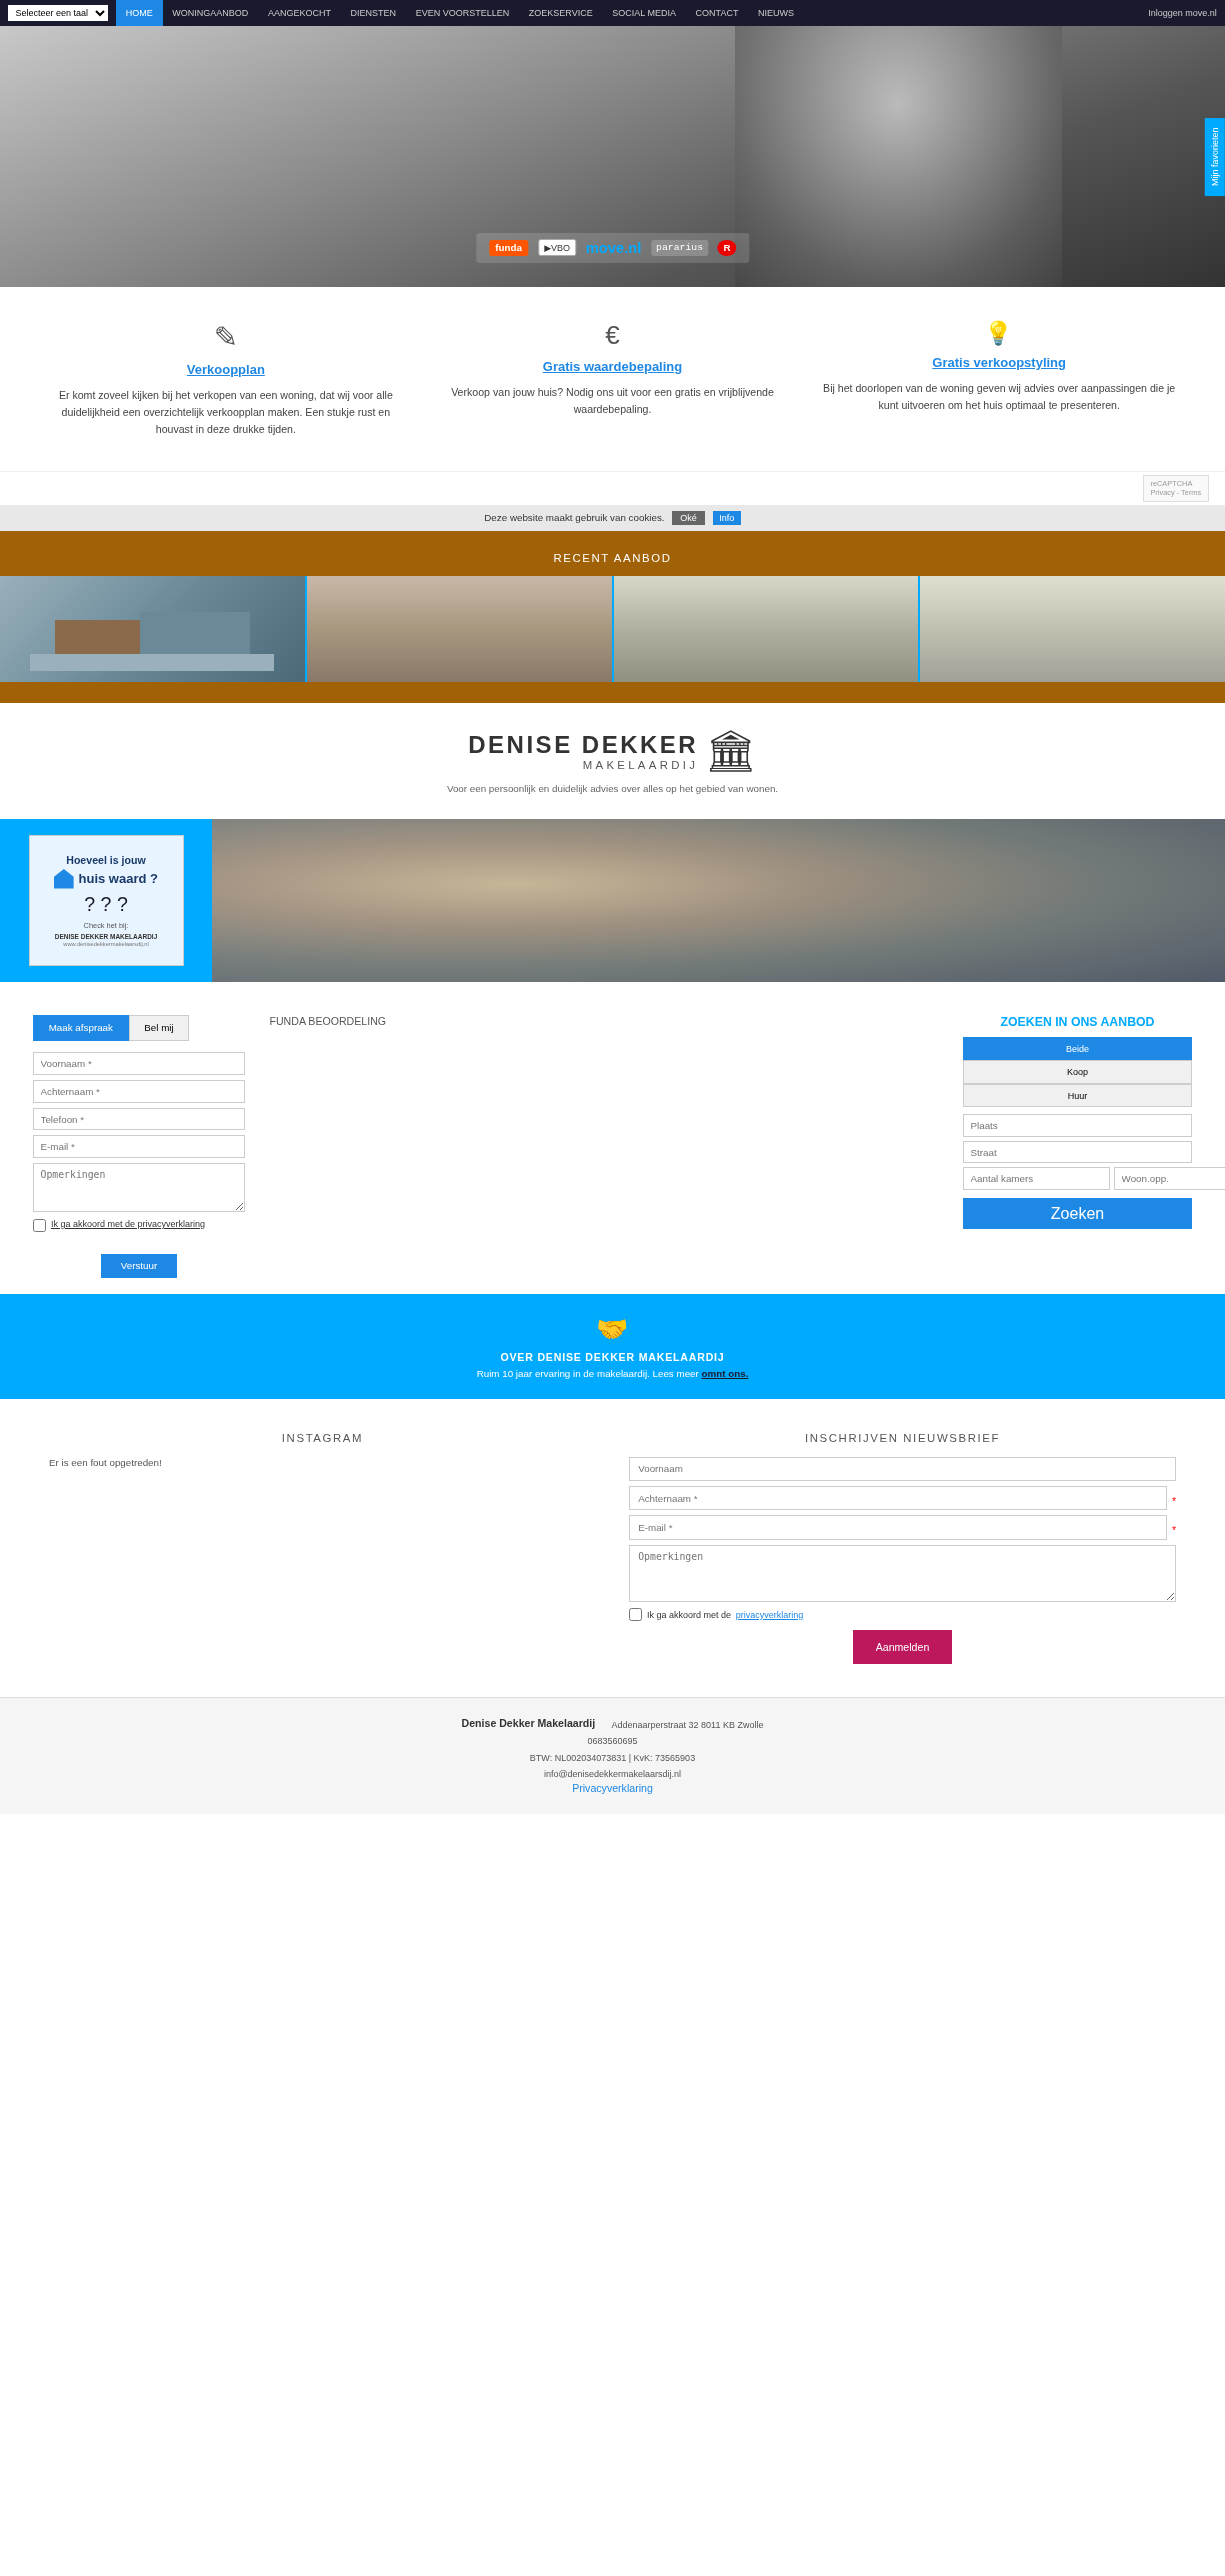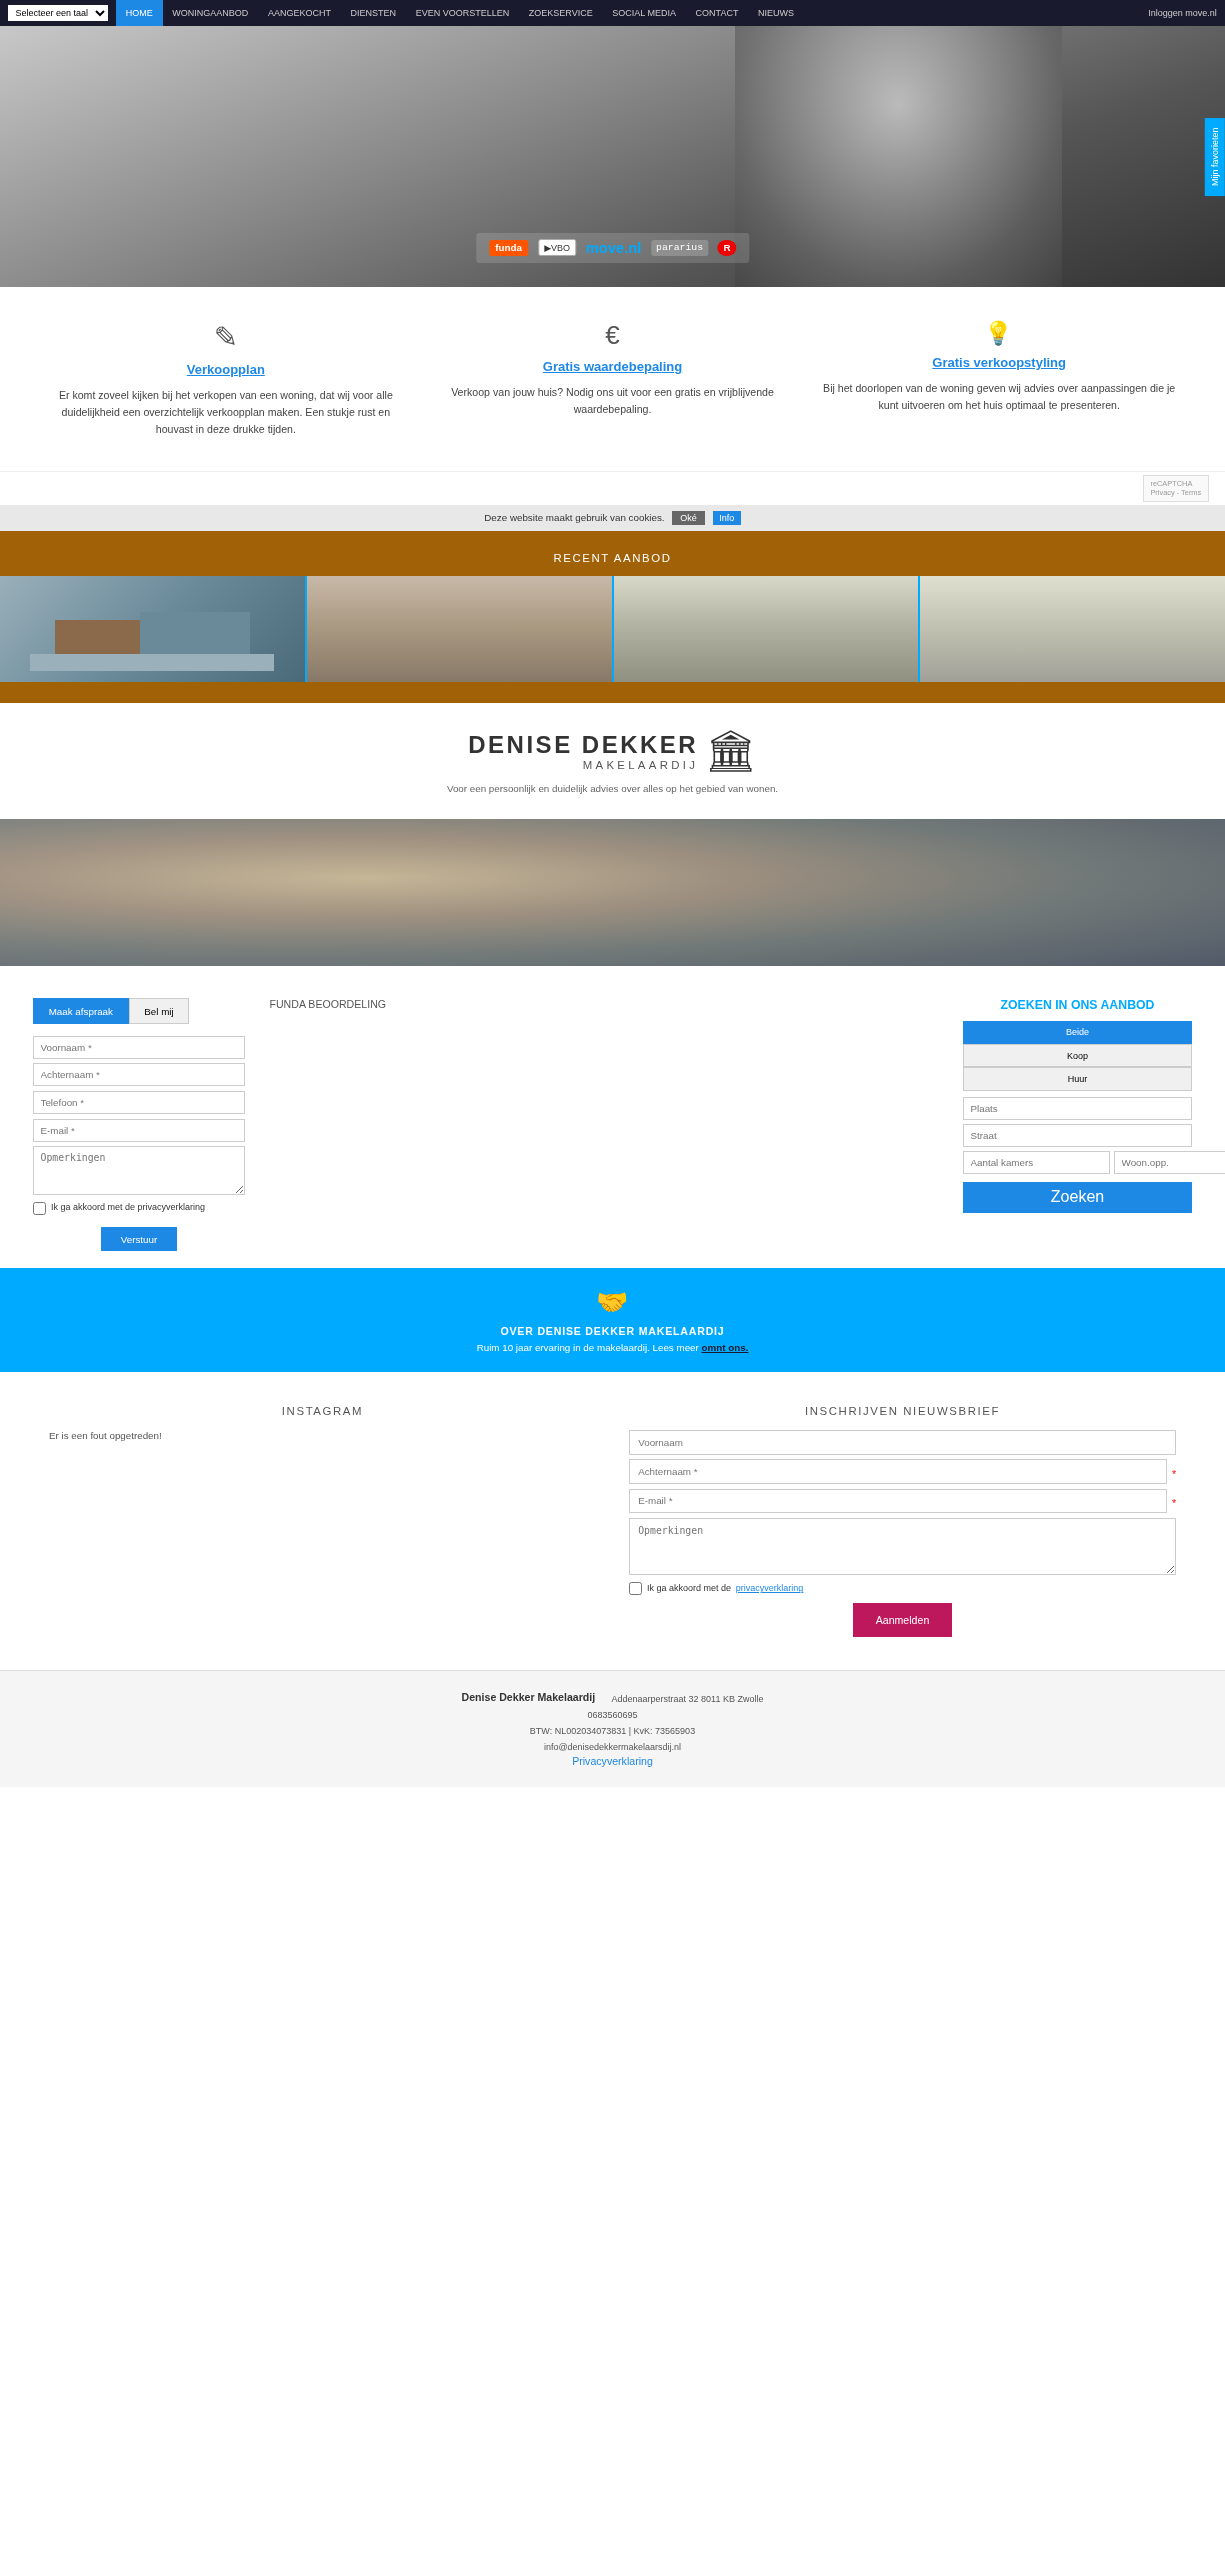--- a/index.html
+++ b/index.html
@@ -64,21 +64,21 @@
     .promo-right { flex: 1; background: #ccc; min-height: 147px; }
 
     
     .funda-contact { display: flex; padding: 16.3px 33px; gap: 24.5px; align-items: flex-start; }
     .contact-col { width: 212px; }
     .tabs-row { display: flex; margin-bottom: 11.4px; }
     .tab-btn { padding: 6.5px 14.7px; font-size: 9.8px; border: 0.8px solid #ccc; cursor: pointer; background: #f0f0f0; }
     .tab-btn.active { background: #1e88e5; color: #fff; border-color: #1e88e5; }
     .form-field { width: 100%; border: 0.8px solid #ccc; padding: 4.9px 6.5px; font-size: 9.8px; margin-bottom: 4.9px; }
     .form-field-tall { width: 100%; border: 0.8px solid #ccc; padding: 4.9px 6.5px; font-size: 9.8px; margin-bottom: 4.9px; height: 49px; resize: vertical; }
-    .checkbox-row { display: flex; align-items: flex-start; gap: 4.9px; font-size: 9px; margin-bottom: 12px; }
+    .checkbox-row { display: flex; align-items: flex-start; gap: 4.9px; font-size: 9px; margin-bottom: 22px; text-decoration: underline; }
     .submit-btn { background: #1e88e5; color: #fff; border: none; padding: 6.5px 19.6px; font-size: 9.8px; cursor: pointer; display: block; margin: 0 auto; }
 
     .funda-col { flex: 1; }
     .funda-title { font-size: 10.6px; color: #555; margin-bottom: 11.4px; }
 
     .search-col { width: 229px; }
     .search-title { color: #00aaff; font-size: 12.3px; font-weight: bold; text-align: center; margin-bottom: 8.2px; }
     .search-tabs { display: flex; margin-bottom: 6.5px; flex-direction: column; }
     .search-tab { flex: 1; padding: 5.7px 3.3px; text-align: center; font-size: 9px; border: 0.8px solid #ccc; cursor: pointer; background: #f0f0f0; }
     .search-tab.active { background: #1e88e5; color: #fff; border-color: #1e88e5; }
@@ -209,20 +209,33 @@
         <div class="brand-name">DENISE DEKKER</div>
         <div class="brand-name-small">MAKELAARDIJ</div>
       </div>
       <div style="font-size:41px;color:#333;">🏛</div>
     </div>
   </div>
   <div class="brand-tagline">Voor een persoonlijk en duidelijk advies over alles op het gebied van wonen.</div>
 </div>
 
 <div class="promo-section">
+  <div class="promo-left">
+    <div class="promo-img" style="background:#e8f4ff; border:0.8px solid #ccc; width:155px; height:131px; display:flex; flex-direction:column; align-items:center; justify-content:center; font-size:9px; text-align:center; color:#333; padding:8.2px;">
+      <div style="font-size:10.6px;font-weight:bold;color:#1a3a6a;margin-bottom:3.3px;">Hoeveel is jouw</div>
+      <div style="display:flex;align-items:center;gap:4.9px;">
+        <div style="width:19.6px;height:19.6px;background:#1e88e5;clip-path:polygon(50% 0%,100% 40%,100% 100%,0% 100%,0% 40%);"></div>
+        <span style="font-size:13px;font-weight:bold;color:#1a3a6a;">huis waard ?</span>
+      </div>
+      <div style="font-size:19.6px;color:#1a1a2e;margin:4.9px 0;">?  ?  ?</div>
+      <div style="font-size:7.4px;color:#555;">Check het bij:</div>
+      <div style="font-size:6.5px;font-weight:bold;color:#333;margin-top:2.5px;">DENISE DEKKER MAKELAARDIJ</div>
+      <div style="font-size:5.7px;color:#777;margin-top:1.6px;">www.denisedekkermakelaarsdij.nl</div>
+    </div>
+  </div>
   <div class="promo-right" style="flex:1;background:linear-gradient(135deg,#d0c8b8 0%,#b0a890 30%,#808878 60%,#606870 100%);min-height:147px;position:relative;">
 
     <div style="position:absolute;inset:0;background:radial-gradient(ellipse at 30% 40%, #c8b898 0%, #a09080 30%, #707878 60%, #505868 100%);opacity:0.9;"></div>
   </div>
 </div>
 
 <div class="funda-contact">
 
   <div class="contact-col">
     <div class="tabs-row">

